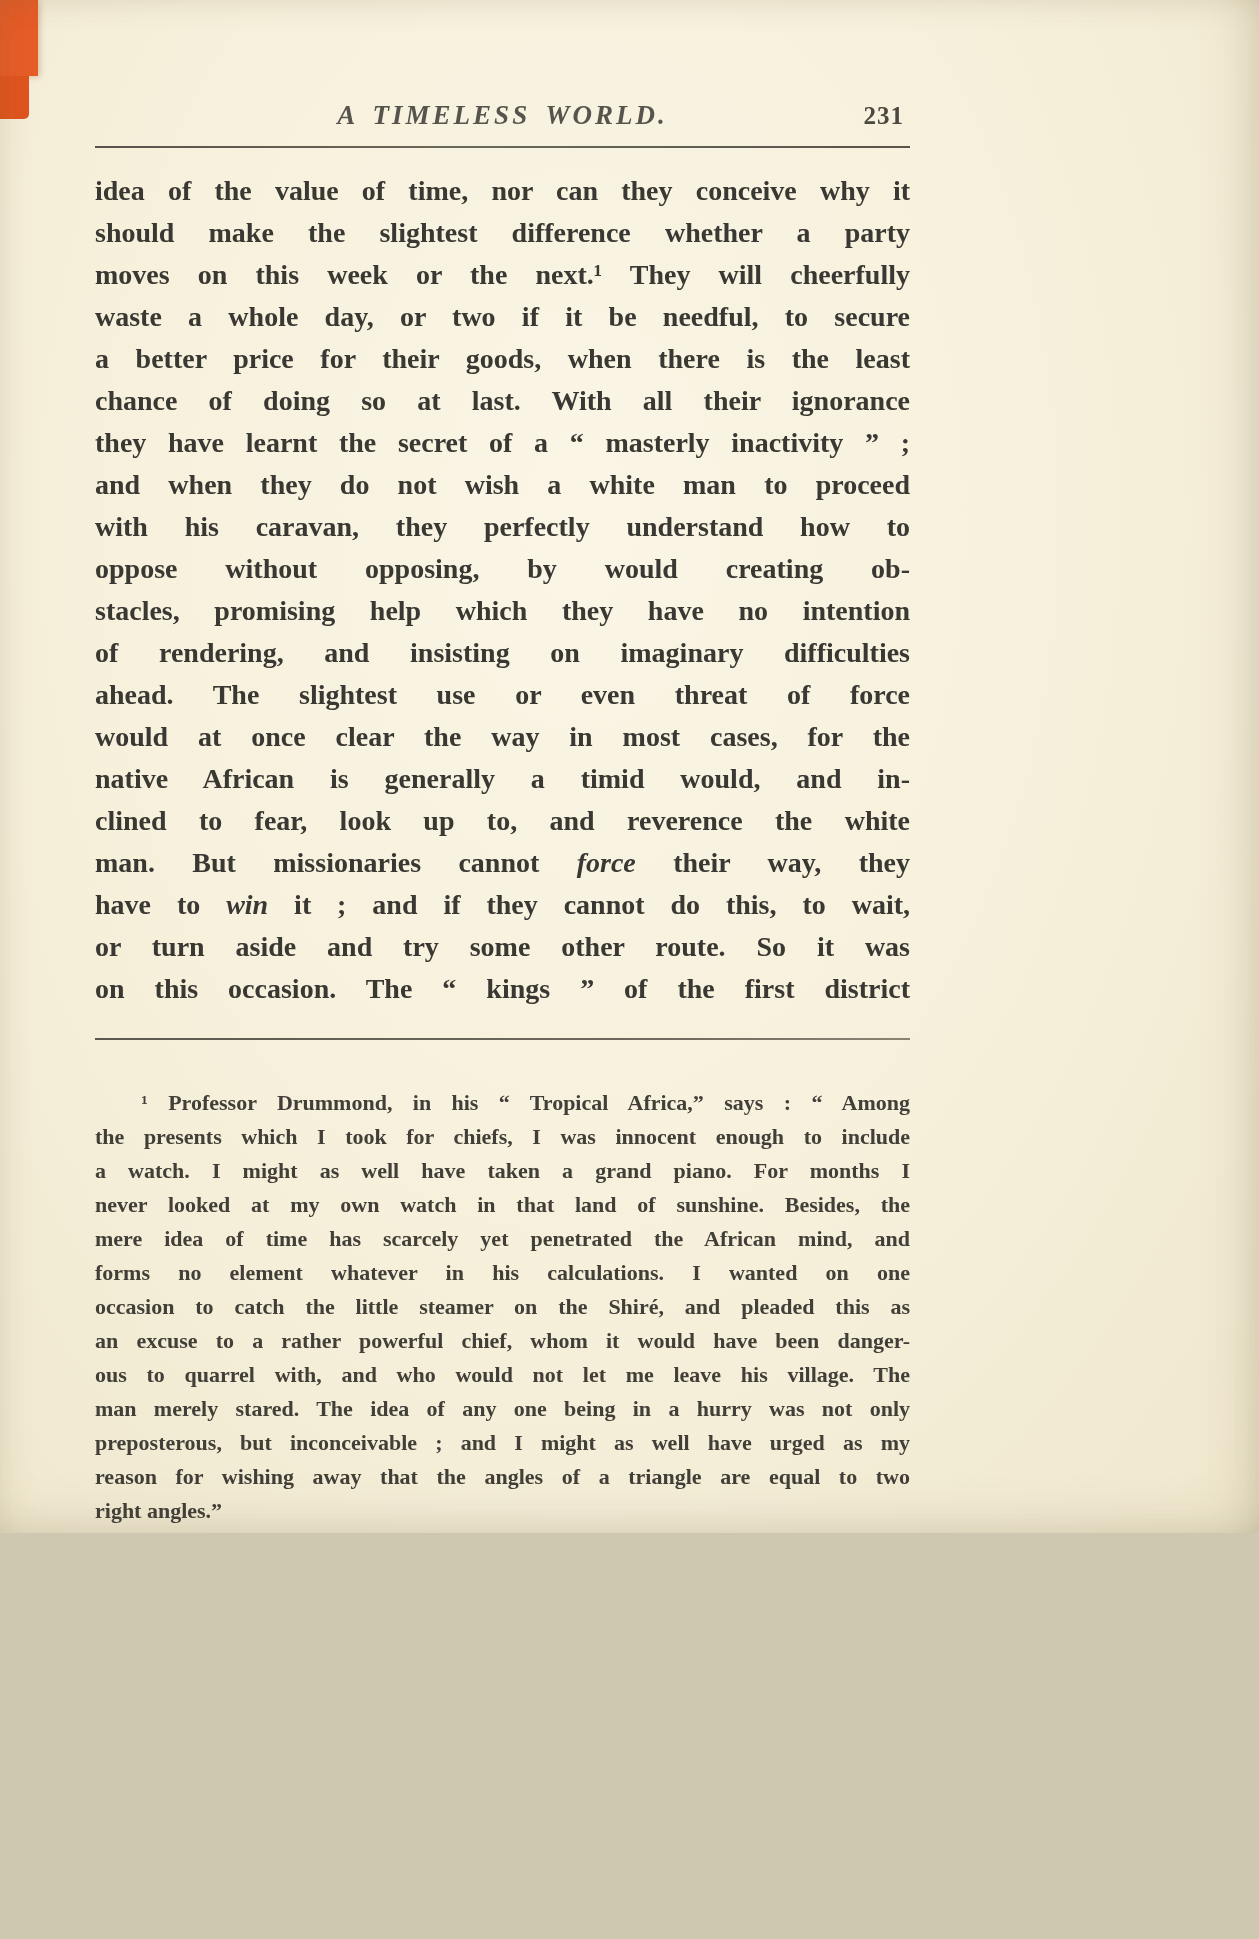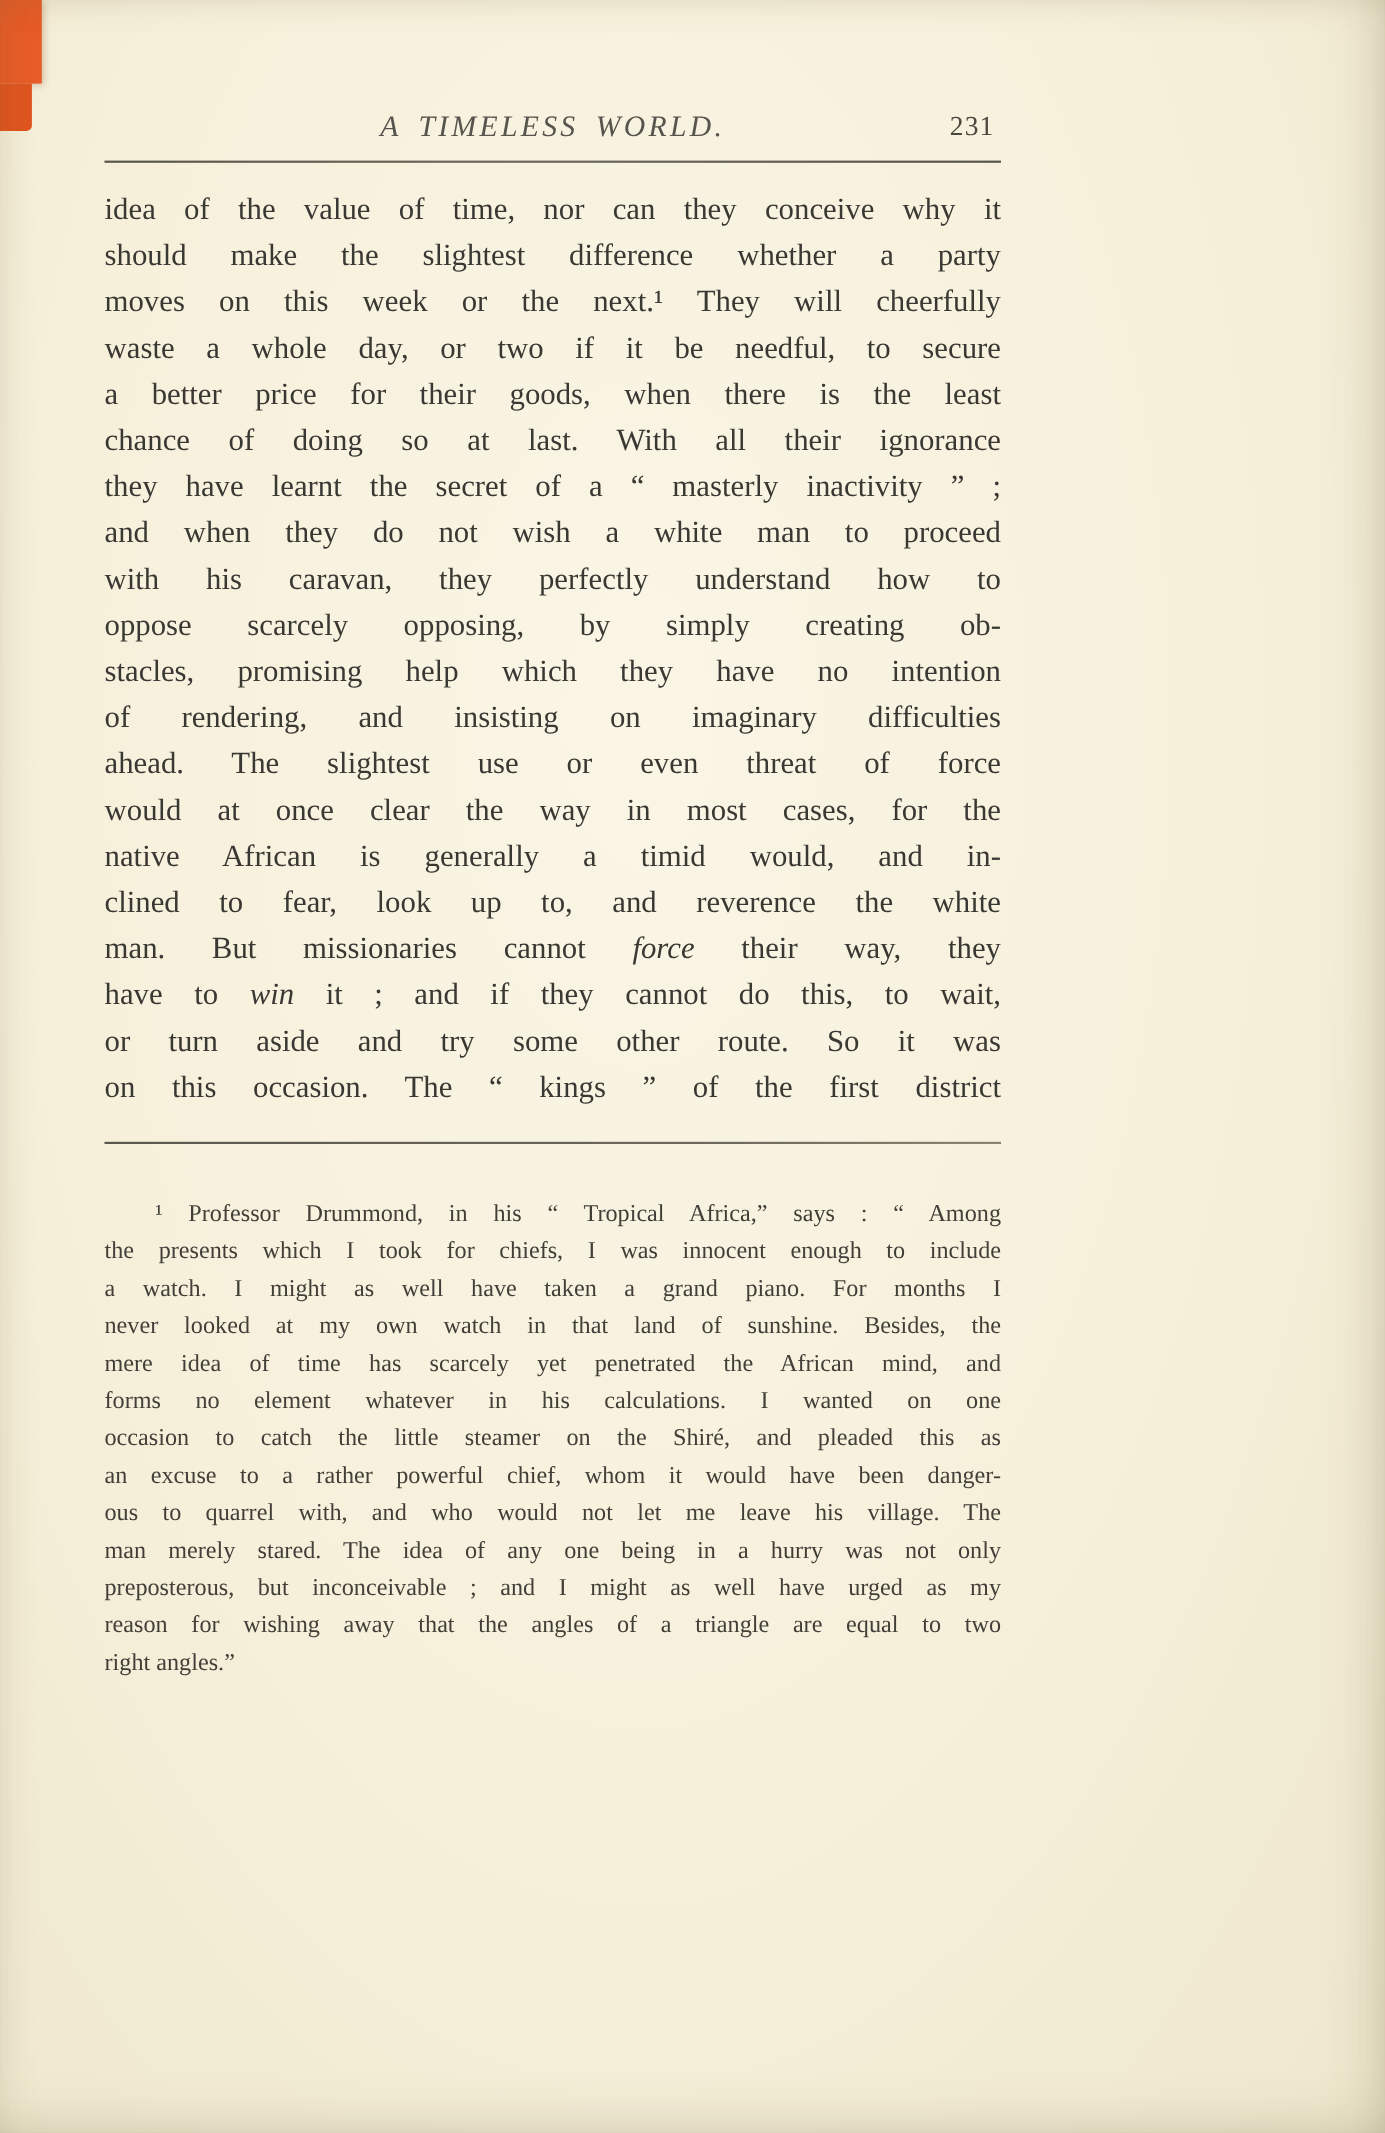--- a/index.html
+++ b/index.html
@@ -1,24 +1,25 @@
 <!DOCTYPE html>
 <html><head>
 <meta charset="utf-8">
 <style>
   html,body{margin:0;padding:0;background:#cfc8b0;}
   .page{
     position:relative;
-    width:1259px;height:1939px;
+    width:1259px;height:1533px;
     margin:0 auto;
     background:
       radial-gradient(ellipse at 46% 34%, #faf5e5 0%, #f6f0db 55%, #efe7cd 100%);
     overflow:hidden;
     font-family:"Liberation Serif","DejaVu Serif",serif;
     color:#3a3833;
+    font-weight:bold;
   }
   .page::after{
     content:"";
     position:absolute;inset:0;
     pointer-events:none;
     box-shadow:
       inset -28px 0 55px -28px rgba(110,100,70,.28),
       inset 0 -30px 60px -35px rgba(110,100,70,.22),
       inset 20px 0 45px -30px rgba(120,105,70,.18),
       inset 0 18px 40px -28px rgba(120,105,70,.15);
@@ -75,21 +76,21 @@
   <div class="text-col body-text">
       <div class="line">idea of the value of time, nor can they conceive why it</div>
       <div class="line">should make the slightest difference whether a party</div>
       <div class="line">moves on this week or the next.¹  They will cheerfully</div>
       <div class="line">waste a whole day, or two if it be needful, to secure</div>
       <div class="line">a better price for their goods, when there is the least</div>
       <div class="line">chance of doing so at last.  With all their ignorance</div>
       <div class="line">they have learnt the secret of a “ masterly inactivity ” ;</div>
       <div class="line">and when they do not wish a white man to proceed</div>
       <div class="line">with his caravan, they perfectly understand how to</div>
-      <div class="line">oppose scarcely opposing, by simply creating ob-</div>
+      <div class="line">oppose without opposing, by would creating ob-</div>
       <div class="line">stacles, promising help which they have no intention</div>
       <div class="line">of rendering, and insisting on imaginary difficulties</div>
       <div class="line">ahead.  The slightest use or even threat of force</div>
       <div class="line">would at once clear the way in most cases, for the</div>
       <div class="line">native African is generally a timid would, and in-</div>
       <div class="line">clined to fear, look up to, and reverence the white</div>
       <div class="line">man.  But missionaries cannot <i>force</i> their way, they</div>
       <div class="line">have to <i>win</i> it ; and if they cannot do this, to wait,</div>
       <div class="line">or turn aside and try some other route.  So it was</div>
       <div class="line">on this occasion.  The “ kings ” of the first district</div>

